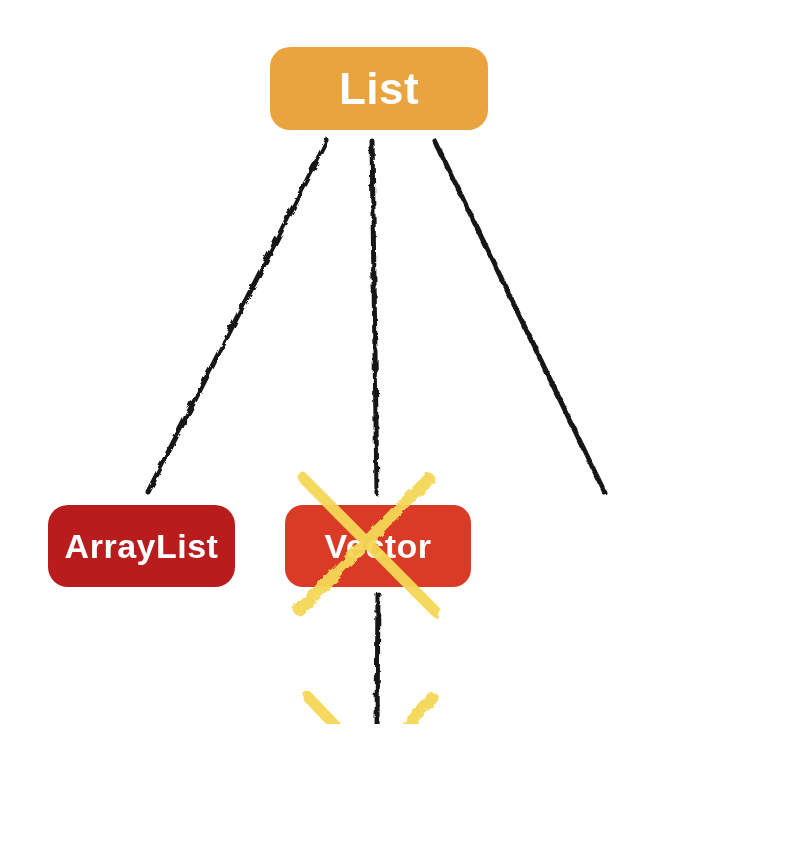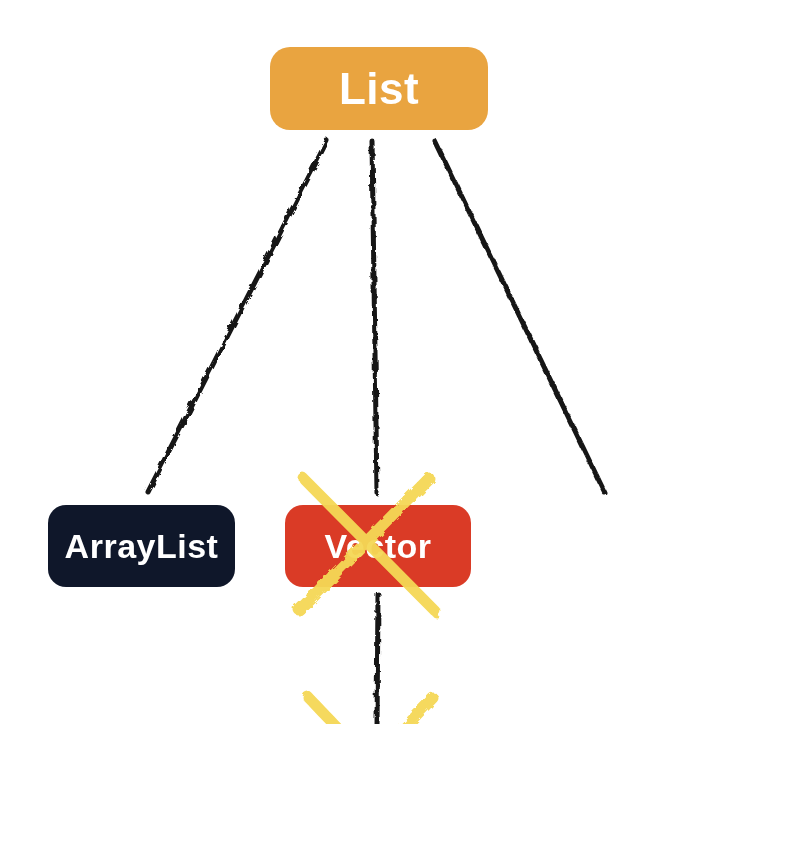--- a/index.html
+++ b/index.html
@@ -20,21 +20,21 @@
     display: flex;
     align-items: center;
     justify-content: center;
     color: #ffffff;
     font-weight: bold;
     border-radius: 18px;
     z-index: 1;
     letter-spacing: 0.5px;
   }
   .node--orange { background: #E9A440; }
-  .node--blue   { background: #0f172a; }
+  .node--blue   { background: #b91c1c; border-radius: 20px; }
   .node--red    { background: #DA3B26; }
 
   .n-list       { left: 270px; top: 47px;  width: 218px; height: 83px; font-size: 44px; border-radius: 20px; }
   .n-arraylist  { left: 48px;  top: 505px; width: 187px; height: 82px; font-size: 34px; }
   .n-vector     { left: 285px; top: 505px; width: 186px; height: 82px; font-size: 34px; }
   .n-linkedlist { left: 530px; top: 505px; width: 223px; height: 82px; font-size: 34px; }
   .n-stack      { left: 280px; top: 726px; width: 186px; height: 81px; font-size: 34px; }
 
   .lines-layer {
     position: absolute;

